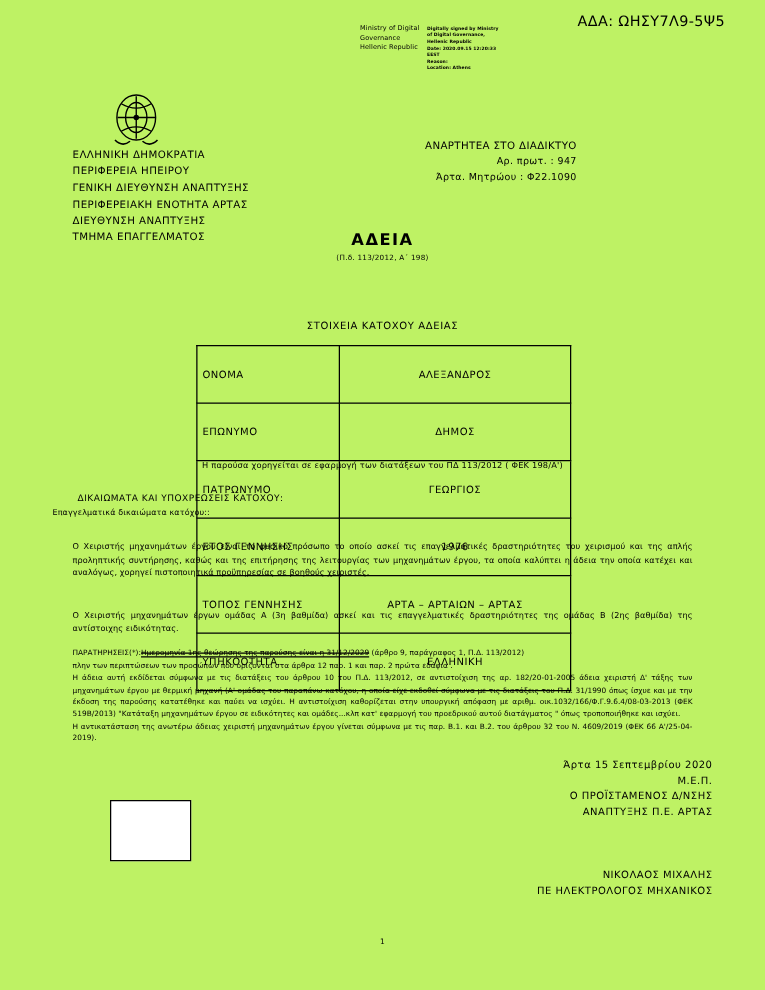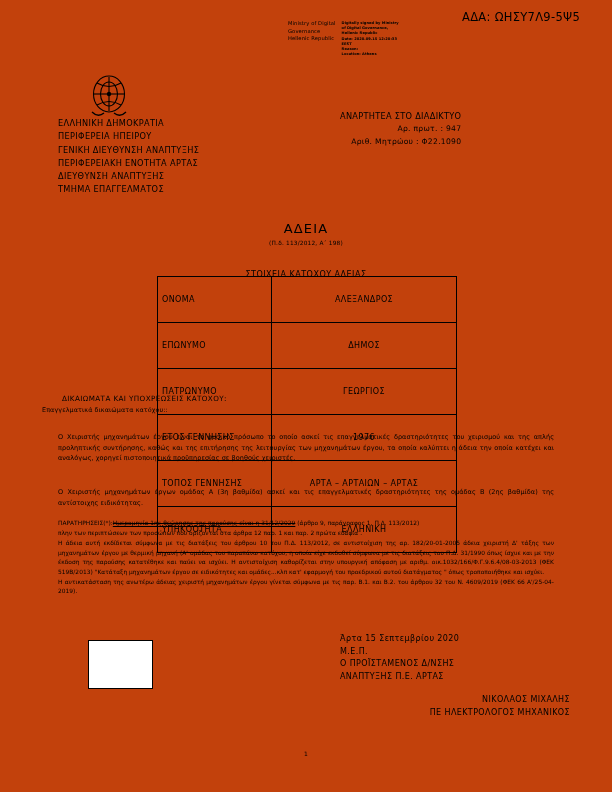--- a/index.html
+++ b/index.html
@@ -10,21 +10,21 @@
   }
   body {
     font-family: "DejaVu Sans", "Liberation Sans", sans-serif;
     color: #000000;
   }
   .page {
     position: relative;
     width: 612px;
     height: 792px;
     margin: 0 auto;
-    background: #c2410c;
+    background: #bef264;
     overflow: hidden;
   }
 
   
   .ada-code {
     position: absolute;
     top: 10px;
     left: 0;
     width: 580px;
     text-align: right;
@@ -91,41 +91,40 @@
   
   .title-block {
     position: absolute;
     top: 184px;
     left: 0;
     width: 612px;
     text-align: center;
   }
   .title-main {
     font-size: 13px;
-    font-weight: normal;
+    font-weight: bold;
     letter-spacing: 1.2px;
     line-height: 1.45;
-    margin-top: 36px;
   }
   .title-sub {
     font-size: 13px;
     font-weight: bold;
     letter-spacing: 1.1px;
     line-height: 1.45;
   }
   .title-law {
     font-size: 5.8px;
     letter-spacing: 0.2px;
     margin-top: 1px;
   }
 
   
   .table-caption {
     position: absolute;
-    top: 270px;
+    top: 256px;
     left: 0;
     width: 612px;
     text-align: center;
     font-size: 8px;
     letter-spacing: 0.5px;
   }
   table.holder {
     position: absolute;
     top: 276px;
     left: 157px;
@@ -199,24 +198,24 @@
   }
   .remarks .lbl { }
   .remarks .struck {
     text-decoration: underline line-through;
   }
   .remarks p { margin: 0 0 0.5px 0; }
 
   
   .sig-block {
     position: absolute;
-    top: 633px;
+    top: 606px;
     left: 340px;
     width: 230px;
-    text-align: left;
+    text-align: right;
     font-size: 8px;
     line-height: 1.58;
     letter-spacing: 0.4px;
   }
   .sig-name {
     position: absolute;
     top: 694px;
     left: 340px;
     width: 230px;
     text-align: right;
@@ -292,21 +291,21 @@
     <div>ΤΜΗΜΑ ΕΠΑΓΓΕΛΜΑΤΟΣ</div>
   </div>
 
   <div class="hdr-right">
     <div>ΑΝΑΡΤΗΤΕΑ ΣΤΟ ΔΙΑΔΙΚΤΥΟ</div>
     <div class="sub">
       <span>Αρ. πρωτ.  :</span>
       <span>947</span>
     </div>
     <div class="sub">
-      <span>Αριθ. Μητρώου :</span>
+      <span>Άρτα. Μητρώου :</span>
       <span>Φ22.1090</span>
     </div>
   </div>
 
   <div class="title-block">
     <div class="title-main">ΑΔΕΙΑ</div>
     <div class="title-law">(Π.δ. 113/2012, Α΄ 198)</div>
   </div>
 
   <div class="table-caption">ΣΤΟΙΧΕΙΑ ΚΑΤΟΧΟΥ ΑΔΕΙΑΣ</div>
@@ -333,20 +332,21 @@
         <td class="k">ΤΟΠΟΣ ΓΕΝΝΗΣΗΣ</td>
         <td class="v">ΑΡΤΑ – ΑΡΤΑΙΩΝ – ΑΡΤΑΣ</td>
       </tr>
       <tr>
         <td class="k">ΥΠΗΚΟΟΤΗΤΑ</td>
         <td class="v">ΕΛΛΗΝΙΚΗ</td>
       </tr>
     </tbody>
   </table>
 
+  <div class="notice">Η παρούσα χορηγείται σε εφαρμογή των διατάξεων του ΠΔ 113/2012 ( ΦΕΚ 198/Α')</div>
 
   <div class="rights-head">ΔΙΚΑΙΩΜΑΤΑ ΚΑΙ ΥΠΟΧΡΕΩΣΕΙΣ ΚΑΤΟΧΟΥ:</div>
   <div class="rights-sub">Επαγγελματικά δικαιώματα κατόχου::</div>
   <div class="para" id="para1">Ο Χειριστής μηχανημάτων έργου είναι το φυσικό πρόσωπο το οποίο ασκεί τις επαγγελματικές δραστηριότητες του χειρισμού και της απλής προληπτικής συντήρησης, καθώς και της επιτήρησης της λειτουργίας των μηχανημάτων έργου, τα οποία καλύπτει η άδεια την οποία κατέχει και αναλόγως, χορηγεί πιστοποιητικά προϋπηρεσίας σε βοηθούς χειριστές.</div>
   <div class="para" id="para2">Ο Χειριστής μηχανημάτων έργων ομάδας Α (3η βαθμίδα) ασκεί και τις επαγγελματικές δραστηριότητες της ομάδας Β (2ης βαθμίδα) της αντίστοιχης ειδικότητας.</div>
 
   <div class="remarks">
     <p><span class="lbl">ΠΑΡΑΤΗΡΗΣΕΙΣ(*):</span><span class="struck">Ημερομηνία 1ης θεώρησης της παρούσης είναι η 31/12/2029</span><span> (άρθρο 9, παράγραφος 1, Π.Δ. 113/2012)</span></p>
     <p>πλην των περιπτώσεων των προσώπων που ορίζονται στα άρθρα 12 παρ. 1 και παρ. 2 πρώτα εδάφια .</p>
     <p>Η άδεια αυτή εκδίδεται σύμφωνα με τις διατάξεις του άρθρου 10 του Π.Δ. 113/2012, σε αντιστοίχιση της αρ. 182/20-01-2005 άδεια χειριστή Δ' τάξης των μηχανημάτων έργου με θερμική μηχανή (Α' ομάδας του παραπάνω κατόχου, η οποία είχε εκδοθεί σύμφωνα με τις διατάξεις του Π.Δ. 31/1990 όπως ίσχυε και με την έκδοση της παρούσης κατατέθηκε και παύει να ισχύει. Η αντιστοίχιση καθορίζεται στην υπουργική απόφαση με αριθμ. οικ.1032/166/Φ.Γ.9.6.4/08-03-2013 (ΦΕΚ 519Β/2013) "Κατάταξη μηχανημάτων έργου σε ειδικότητες και ομάδες...κλπ κατ' εφαρμογή του προεδρικού αυτού διατάγματος " όπως τροποποιήθηκε και ισχύει.</p>

